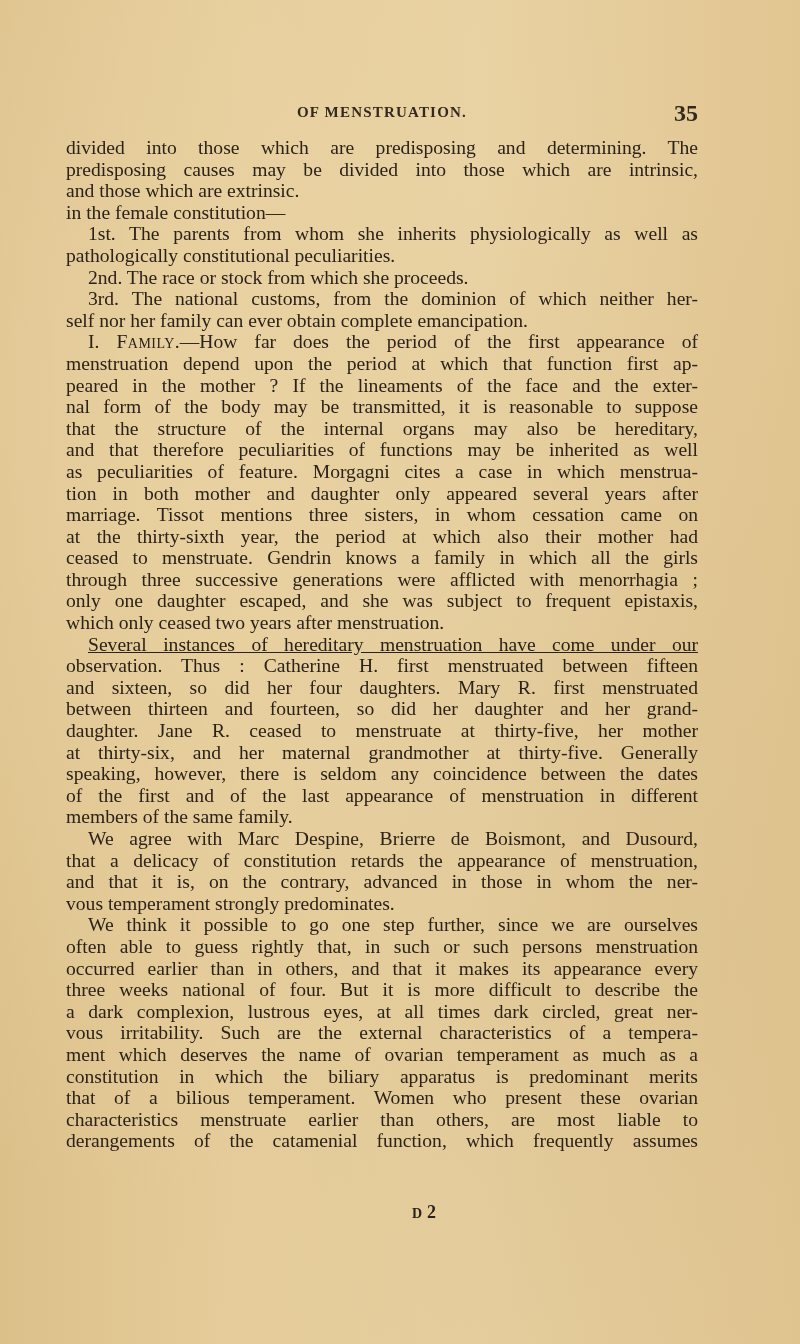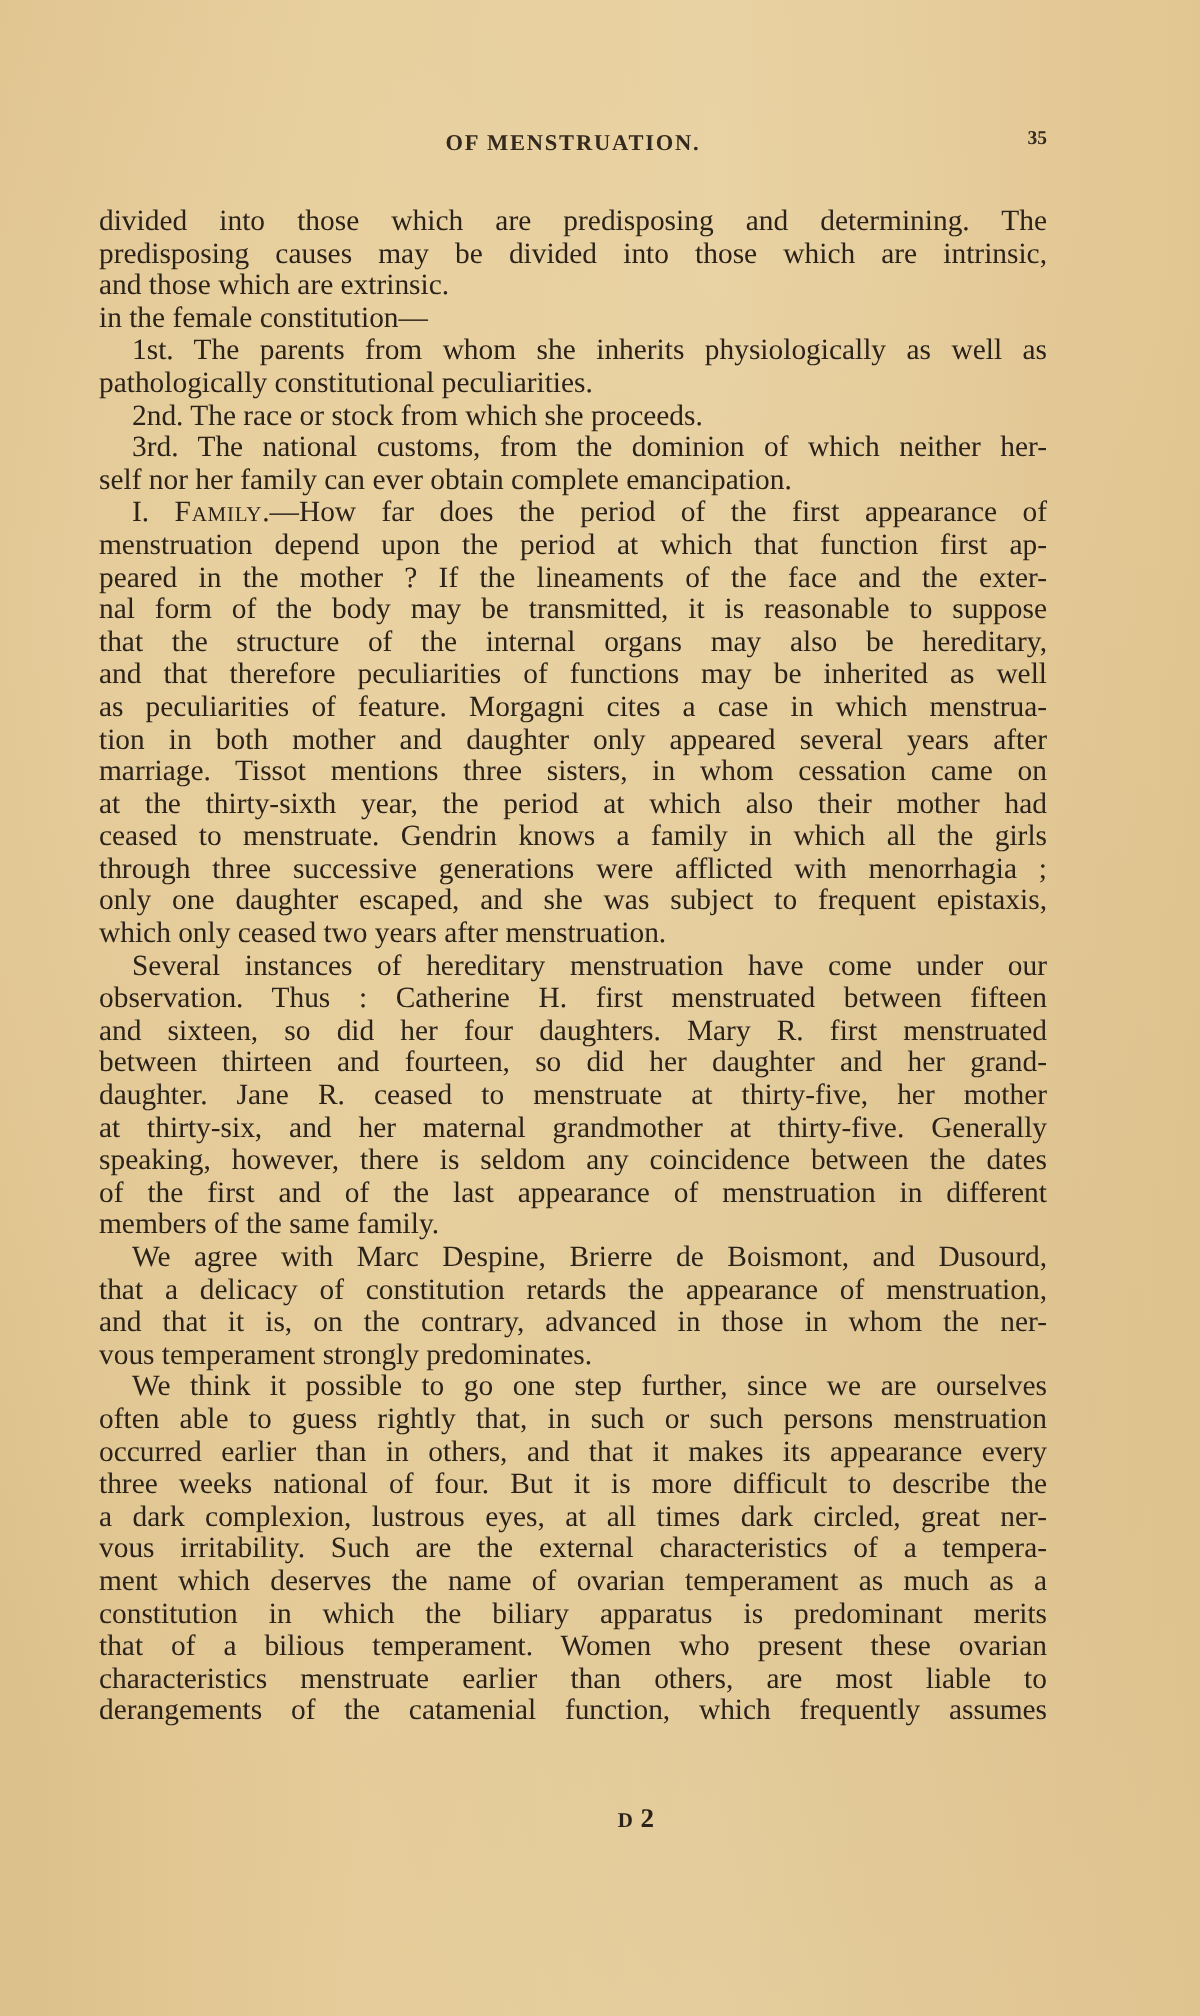--- a/index.html
+++ b/index.html
@@ -21,21 +21,21 @@
     }
     .page {
       position: absolute;
       left: 0;
       top: 0;
       width: 800px;
       height: 1344px;
     }
     .running-head {
       position: absolute;
-      top: 84px;
+      top: 100px;
       left: 66px;
       width: 632px;
       height: 24px;
     }
     .running-title {
       position: absolute;
       left: 0;
       width: 632px;
       text-align: center;
       font-family: "Liberation Serif", serif;
@@ -43,21 +43,21 @@
       letter-spacing: 1.2px;
       font-weight: bold;
       color: #33291d;
       top: 4px;
     }
     .page-number {
       position: absolute;
       right: 0;
       top: 0;
       font-family: "Liberation Serif", serif;
-      font-size: 13px;
+      font-size: 24px;
       font-weight: bold;
       color: #33291d;
     }
     .body-text {
       position: absolute;
       top: 137px;
       left: 66px;
       width: 632px;
     }
     .line {
@@ -124,21 +124,21 @@
       <span class="line" style="display: block;">that the structure of the internal organs may also be hereditary,</span>
       <span class="line" style="display: block;">and that therefore peculiarities of functions may be inherited as well</span>
       <span class="line" style="display: block;">as peculiarities of feature. Morgagni cites a case in which menstrua-</span>
       <span class="line" style="display: block;">tion in both mother and daughter only appeared several years after</span>
       <span class="line" style="display: block;">marriage. Tissot mentions three sisters, in whom cessation came on</span>
       <span class="line" style="display: block;">at the thirty-sixth year, the period at which also their mother had</span>
       <span class="line" style="display: block;">ceased to menstruate. Gendrin knows a family in which all the girls</span>
       <span class="line" style="display: block;">through three successive generations were afflicted with menorrhagia ;</span>
       <span class="line" style="display: block;">only one daughter escaped, and she was subject to frequent epistaxis,</span>
       <span class="line last" style="display: block;">which only ceased two years after menstruation.</span>
-      <span class="line indent" style="display: block;">Several instances of hereditary menstruation have come under our</span>
+      <span class="line indent" style="display: block; text-decoration: underline;">Several instances of hereditary menstruation have come under our</span>
       <span class="line" style="display: block;">observation. Thus : Catherine H. first menstruated between fifteen</span>
       <span class="line" style="display: block;">and sixteen, so did her four daughters. Mary R. first menstruated</span>
       <span class="line" style="display: block;">between thirteen and fourteen, so did her daughter and her grand-</span>
       <span class="line" style="display: block;">daughter. Jane R. ceased to menstruate at thirty-five, her mother</span>
       <span class="line" style="display: block;">at thirty-six, and her maternal grandmother at thirty-five. Generally</span>
       <span class="line" style="display: block;">speaking, however, there is seldom any coincidence between the dates</span>
       <span class="line" style="display: block;">of the first and of the last appearance of menstruation in different</span>
       <span class="line last" style="display: block;">members of the same family.</span>
       <span class="line indent" style="display: block;">We agree with Marc Despine, Brierre de Boismont, and Dusourd,</span>
       <span class="line" style="display: block;">that a delicacy of constitution retards the appearance of menstruation,</span>

